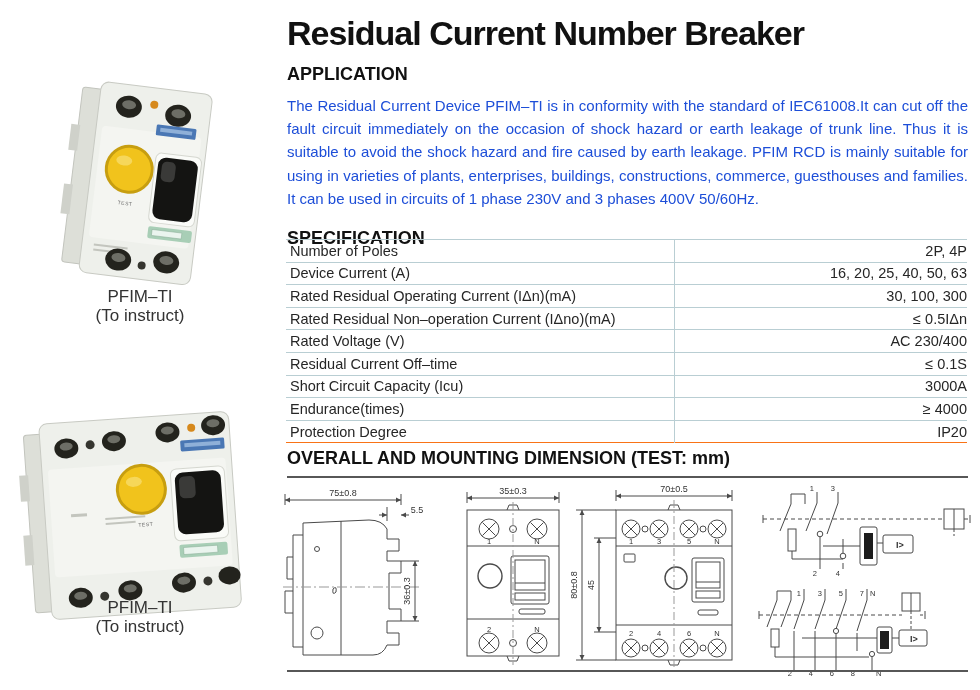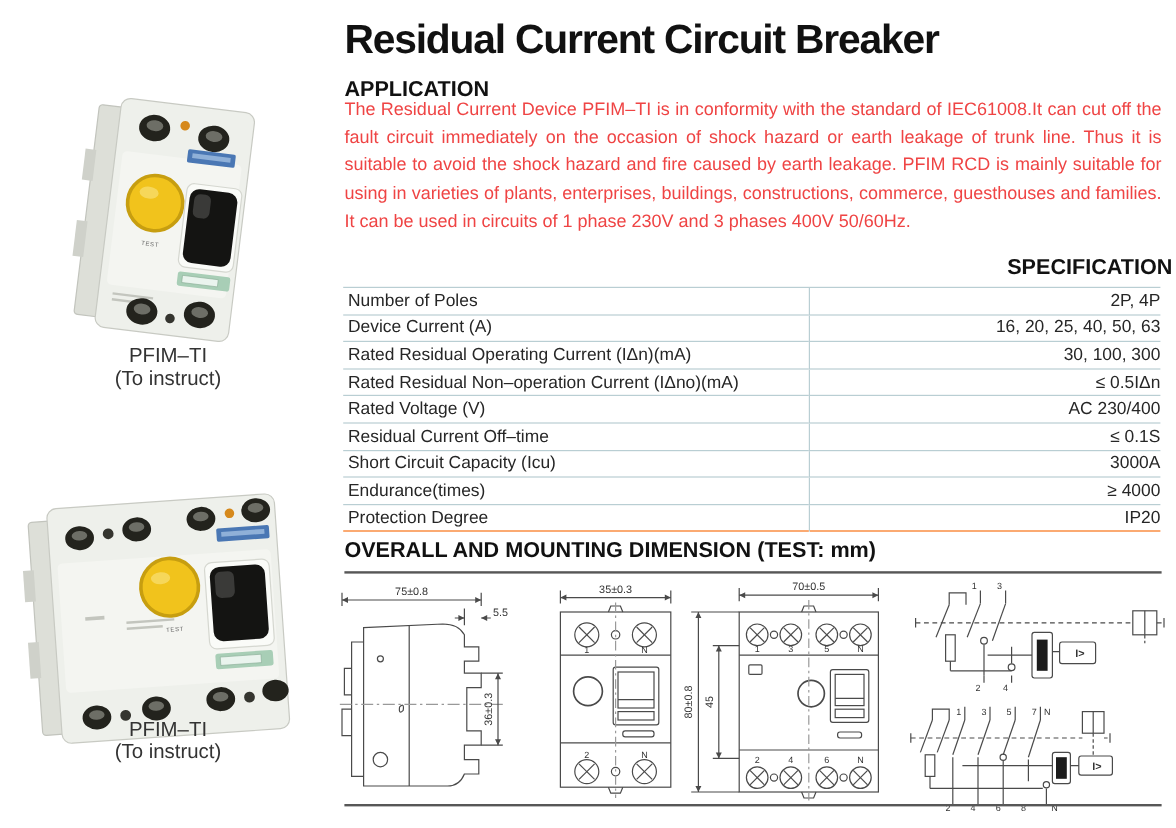--- a/index.html
+++ b/index.html
@@ -7,21 +7,21 @@
   body { font-family:"Liberation Sans","DejaVu Sans",sans-serif; color:#1c1c1c; }
   .page { position:relative; width:980px; height:690px; background:#fff; overflow:hidden; }
 
   
   .photo { position:absolute; }
   .caption { position:absolute; left:0; width:280px; text-align:center; font-size:17px; line-height:19px; color:#333; }
 
   
   .title { position:absolute; left:287px; top:14px; width:690px; font-size:34px; font-weight:bold; letter-spacing:-1px; color:#111; }
   .h2 { position:absolute; left:287px; width:690px; font-size:18px; font-weight:bold; color:#111; }
-  .app-body { position:absolute; left:287px; top:80px; width:681px; font-size:15px; line-height:23.2px; text-align:justify; color:#ef4444; }
+  .app-body { position:absolute; left:287px; top:94px; width:681px; font-size:15px; line-height:23.2px; text-align:justify; color:#1d4ed8; }
 
   table.spec { position:absolute; left:286px; top:239px; width:681px; border-collapse:collapse; font-size:14.5px; color:#262626; border-bottom:1px solid #f97316; }
   table.spec td { border-top:1px solid #b9ced3; height:22.6px; padding:0 0 0 4px; }
   table.spec td.val { text-align:right; border-left:1px solid #b9ced3; width:43%; padding:0; }
 
   .rule { position:absolute; left:287px; width:681px; height:2px; background:#575757; }
 
   svg text { font-family:"Liberation Sans","DejaVu Sans",sans-serif; }
   .dwg { position:absolute; }
   .dim-t { font-size:9px; fill:#333; }
@@ -109,26 +109,26 @@
       <ellipse cx="166" cy="186" rx="6.5" ry="4" fill="#6d6e66"></ellipse>
       <circle cx="190" cy="188" r="4.5" fill="#35352f"></circle>
       <ellipse cx="212" cy="184" rx="11" ry="9" fill="#23231d"></ellipse>
     </g>
   </svg>
   <div class="caption" style="top:598px;">
     <div>PFIM–TI</div>
     <div>(To instruct)</div>
   </div>
 
-  <div class="title">Residual Current Circuit Breaker</div>
+  <div class="title">Residual Current Number Breaker</div>
 
   <div class="h2" style="top:64px;">APPLICATION</div>
   <div class="app-body">The Residual Current Device PFIM–TI is in conformity with the standard of IEC61008.It can cut off the fault circuit immediately on the occasion of shock hazard or earth leakage of trunk line. Thus it is suitable to avoid the shock hazard and fire caused by earth leakage. PFIM RCD is mainly suitable for using in varieties of plants, enterprises, buildings, constructions, commerce, guesthouses and families. It can be used in circuits of 1 phase 230V and 3 phases 400V 50/60Hz.</div>
 
-  <div class="h2" style="top:212px;text-align:right;">SPECIFICATION</div>
+  <div class="h2" style="top:228px;">SPECIFICATION</div>
 
   <table class="spec">
     <tbody>
       <tr>
           <td>Number of Poles</td>
           <td class="val">2P, 4P</td>
         </tr>
       <tr>
           <td>Device Current (A)</td>
           <td class="val">16, 20, 25, 40, 50, 63</td>

